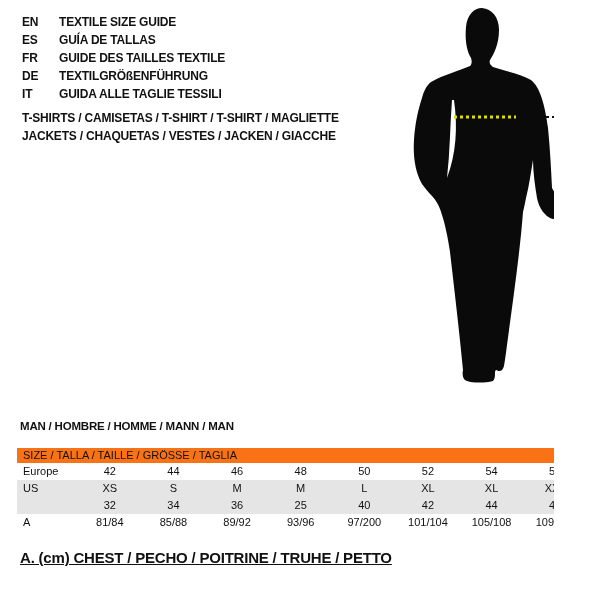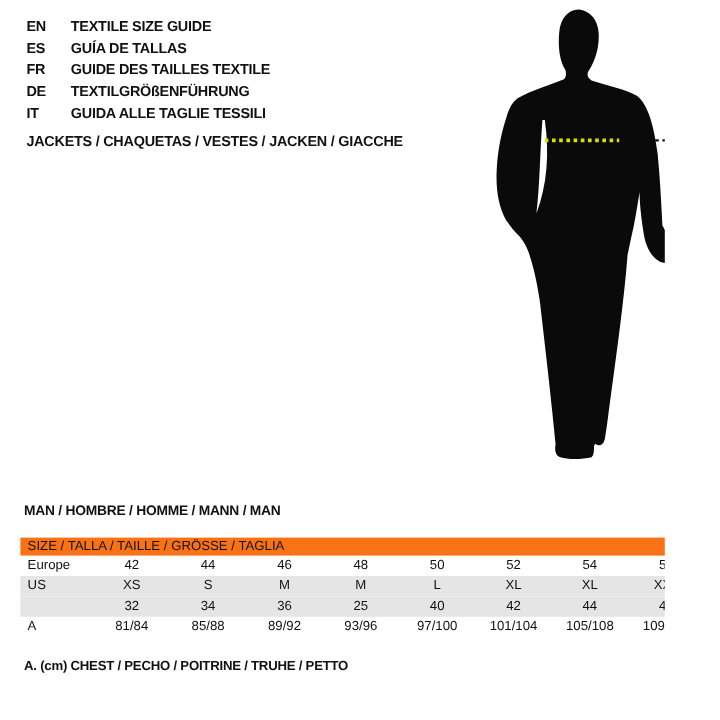--- a/index.html
+++ b/index.html
@@ -19,21 +19,21 @@
   
   .section-title { position:absolute; left:20px; top:420px; font-size:11.5px; font-weight:700; letter-spacing:-0.2px;text-align:center; }
   
   .size-table { position:absolute; left:17px; top:448px; width:570px; font-size:11px; }
   .t-header { height:15px; line-height:15px; background:#f97316; padding-left:6px; }
   .t-row { display:flex; height:17px; line-height:17px; }
   .t-row.shade { background:#e5e5e5; }
   .t-label { width:55px; padding-left:6px; }
   .t-cell { flex:1; text-align:center; }
   
-  .footnote { position:absolute; left:20px; top:549px; font-size:11px; font-weight:700; letter-spacing:-0.2px; }
+  .footnote { position:absolute; left:20px; top:549px; font-size:15px; font-weight:700; letter-spacing:-0.2px;text-decoration:underline; }
 </style>
 </head>
 <body>
 
 <div class="canvas">
 
   <div class="lang-block">
     <div class="lang-row">
       <span class="lang-code">EN</span>
       <span>TEXTILE SIZE GUIDE</span>
@@ -50,20 +50,21 @@
       <span class="lang-code">DE</span>
       <span>TEXTILGRÖßENFÜHRUNG</span>
     </div>
     <div class="lang-row">
       <span class="lang-code">IT</span>
       <span>GUIDA ALLE TAGLIE TESSILI</span>
     </div>
   </div>
 
   <div class="categories">
+    <div>T-SHIRTS / CAMISETAS / T-SHIRT / T-SHIRT / MAGLIETTE</div>
     <div>JACKETS / CHAQUETAS / VESTES / JACKEN / GIACCHE</div>
   </div>
 
   <div class="figure-wrap">
     <svg width="165" height="400" viewBox="0 0 165 400" xmlns="http://www.w3.org/2000/svg">
       <path fill="#0a0a0a" d="
         M 77,8
         C 87,9 94,17 94,30
         C 94,44 89,54 85,60
         C 84,63 85,65 88,67
@@ -143,21 +144,21 @@
       <span class="t-cell">44</span>
       <span class="t-cell">46</span>
     </div>
 
     <div class="t-row">
       <span class="t-label">A</span>
       <span class="t-cell">81/84</span>
       <span class="t-cell">85/88</span>
       <span class="t-cell">89/92</span>
       <span class="t-cell">93/96</span>
-      <span class="t-cell">97/100</span>
+      <span class="t-cell">97/200</span>
       <span class="t-cell">101/104</span>
       <span class="t-cell">105/108</span>
       <span class="t-cell">109/112</span>
     </div>
   </div>
 
   <div class="footnote">A. (cm) CHEST / PECHO / POITRINE / TRUHE / PETTO</div>
 
 </div>
 

